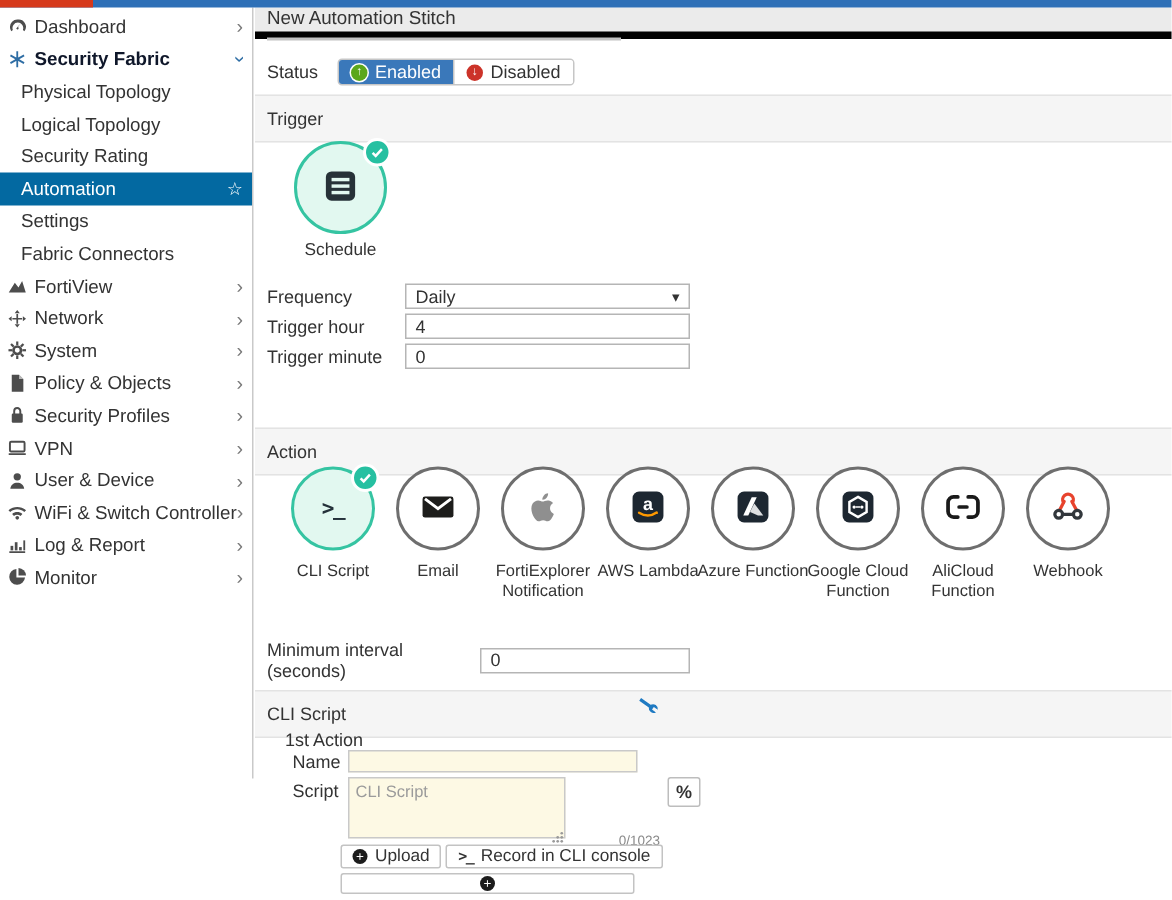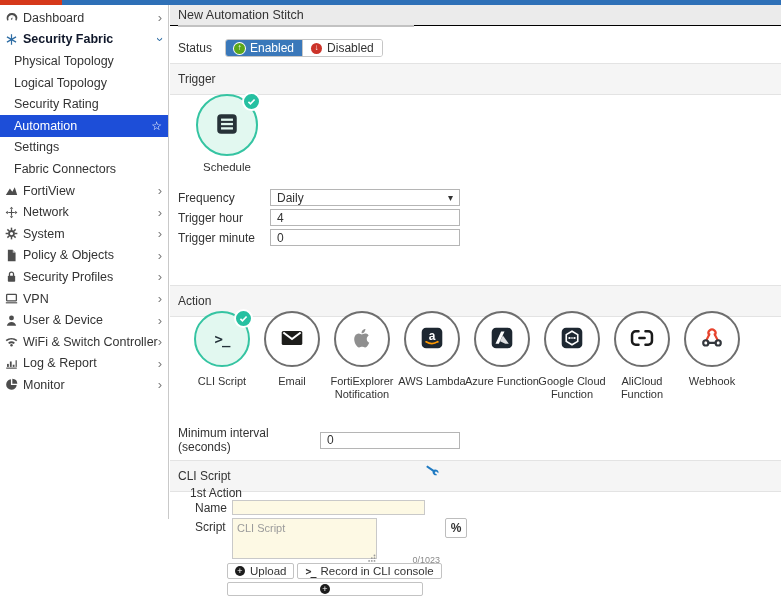--- a/index.html
+++ b/index.html
@@ -13,28 +13,28 @@
   
   .sidebar { position:absolute; top:5px; left:0; width:169px; height:514px; background:#fff;
     border-right:1px solid #c9c9c9; padding-top:2px; }
   .side-item { display:flex; align-items:center; height:21.6px; padding:0 6px 0 4px; cursor:pointer; }
   .side-item .s-icon { width:15px; height:14px; margin-right:4px; display:flex; align-items:center; justify-content:center; flex:none; }
   .side-item .s-label { flex:1; font-size:12.5px; color:#333; white-space:nowrap; }
   .side-item.sub { padding-left:14px; }
   .side-item.fabric .s-label { color:#0f172a; font-weight:bold; }
   .side-item .chev { color:#7a7a7a; font-size:13px; line-height:1; }
   .side-item .chev.down { display:inline-block; transform:rotate(90deg); color:#2e6da4; }
-  .side-item.selected { background:#1d4ed8; }
+  .side-item.selected { background:#0369a1; }
   .side-item.selected .s-label { color:#fff; }
   .side-item.selected .star { color:#fff; font-size:12px; }
 
   
   .main { position:absolute; top:5px; left:170px; width:611px; height:595px; background:#fff; }
   .page-header { position:absolute; top:0; left:0; right:0; height:21px; background:#ebebeb;
-    border-bottom:1px solid #000000; display:flex; align-items:center; padding-left:8px; font-size:12.5px; }
+    border-bottom:5px solid #000000; display:flex; align-items:flex-start; padding-left:8px; font-size:12.5px; }
   .title-underline { position:absolute; left:8px; top:20px; width:236px; height:2px; background:#c2c2c2; }
 
   .status-row { position:absolute; top:34px; left:8px; display:flex; align-items:center; }
   .status-label { width:47px; font-size:12px; }
   .seg { display:flex; height:18px; border:1px solid #c6c6c6; border-radius:3px; overflow:hidden; background:#fff; }
   .seg-btn { display:flex; align-items:center; gap:5px; padding:0 8px; font-size:12px; cursor:pointer; }
   .seg-btn.on { background:#3a78ba; color:#fff; }
   .seg-btn.off { background:#fff; color:#333; border-left:1px solid #c6c6c6; }
   .dot { width:11px; height:11px; border-radius:50%; display:flex; align-items:center; justify-content:center;
     color:#fff; font-size:8px; line-height:1; flex:none; }

